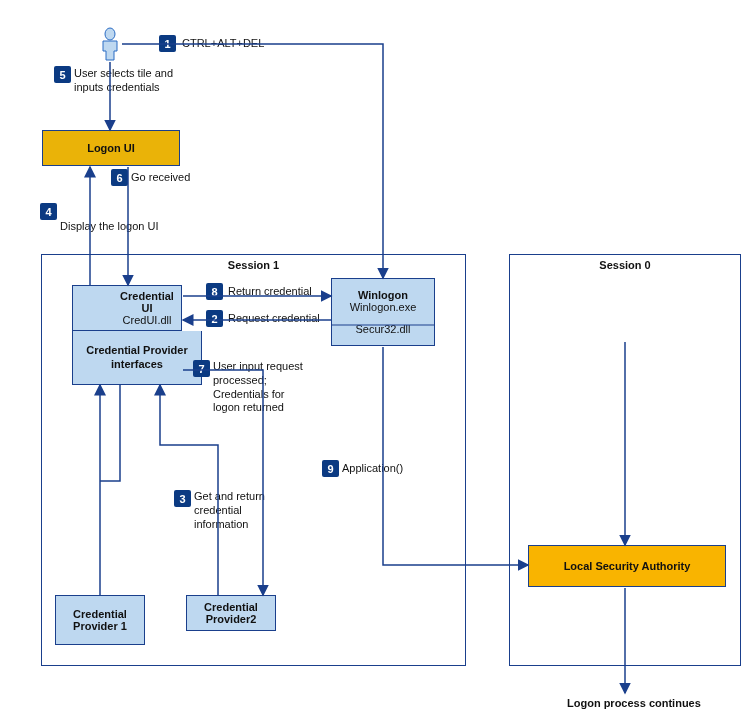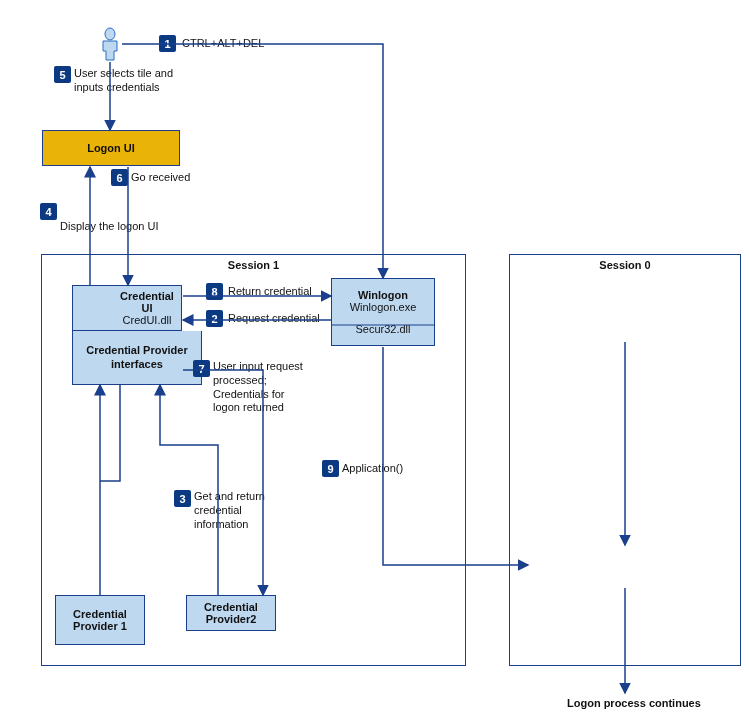--- a/index.html
+++ b/index.html
@@ -59,20 +59,23 @@
 </div>
 
 <div class="box" style="left:55px; top:595px; width:90px; height:50px;">
   <span class="title">Credential Provider 1</span>
 </div>
 <div class="box" style="left:186px; top:595px; width:90px; height:36px;">
   <span class="title">Credential Provider2</span>
 </div>
 
 
+<div class="box box-yellow" style="left:528px; top:545px; width:198px; height:42px;">
+  <span class="title">Local Security Authority</span>
+</div>
 
 <div class="step-badge" style="left:159px; top:35px;">1</div>
 <div class="step-badge" style="left:54px; top:66px;">5</div>
 <div class="step-badge" style="left:111px; top:169px;">6</div>
 <div class="step-badge" style="left:40px; top:203px;">4</div>
 <div class="step-badge" style="left:206px; top:283px;">8</div>
 <div class="step-badge" style="left:206px; top:310px;">2</div>
 <div class="step-badge" style="left:193px; top:360px;">7</div>
 <div class="step-badge" style="left:174px; top:490px;">3</div>
 <div class="step-badge" style="left:322px; top:460px;">9</div>

